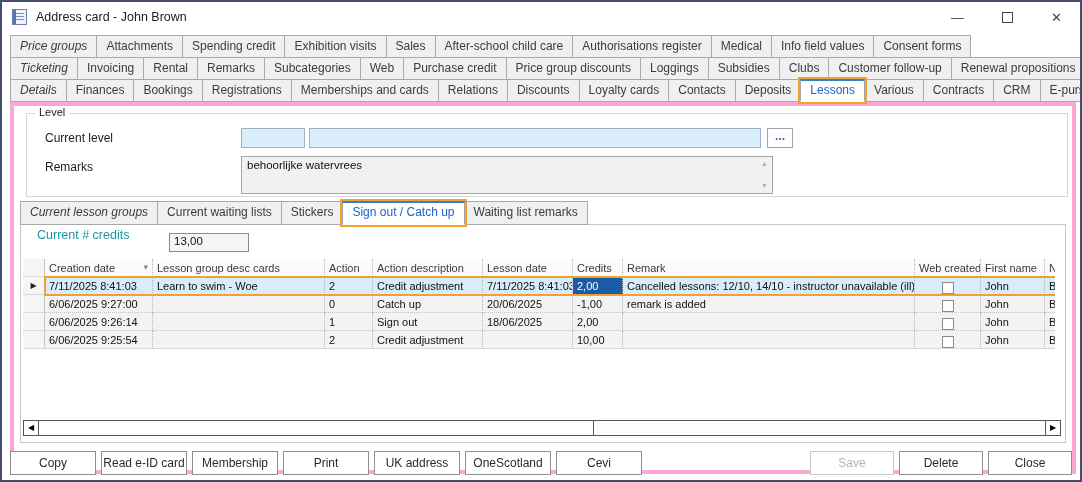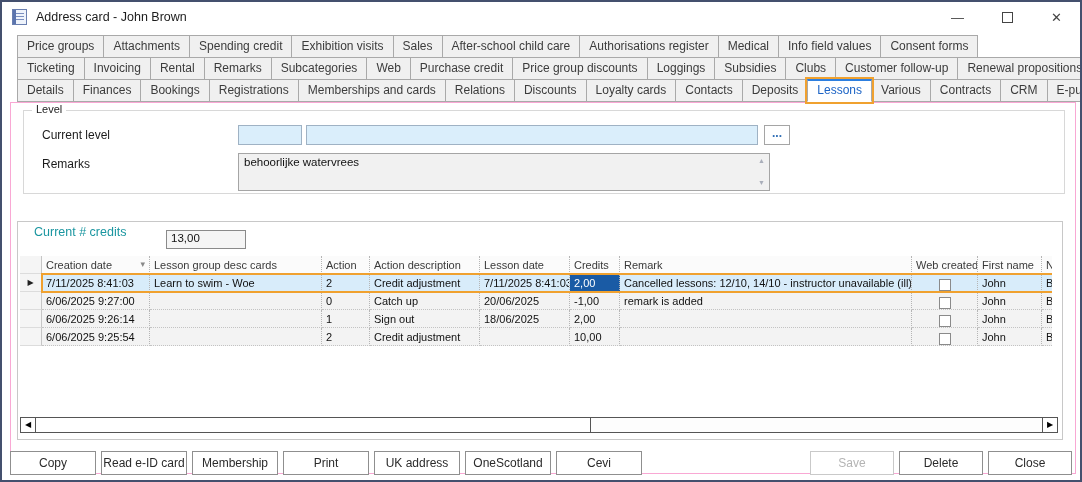--- a/index.html
+++ b/index.html
@@ -24,29 +24,29 @@
 
   
   .tabrow { position:absolute; left:8px; display:flex; height:23px; z-index:1; }
   .tabrow-1 { top:33px; }
   .tabrow-2 { top:55px; }
   .tabrow-3 { top:77px; z-index:2; }
   .tab {
     background:#f0f0f0; border:1px solid #a9a9a9; margin-left:-1px;
     padding:0 9px; line-height:21px; white-space:nowrap; color:#3c3c3c; cursor:default;
   }
-  .tab:first-child { margin-left:7px; }
+  .tab:first-child { margin-left:0;font-style:italic; }
   .tab.selected {
     background:#fff; color:#1b63c5; border-top:2px solid #2d7fe0; line-height:19px;
     border-bottom-color:#fff; position:relative; z-index:3;
   }
   .tab.hl { outline:2px solid #f0a12f; outline-offset:0px; }
 
   
-  .page { position:absolute; left:8px; top:100px; width:1066px; height:372px; border:1px solid #f9a8d4; background:#fff; }
+  .page { position:absolute; left:8px; top:100px; width:1066px; height:372px; border:4px solid #f9a8d4; background:#fff; }
 
   .level-group { position:absolute; left:12px; top:7px; width:1042px; height:84px; border:1px solid #d8d8d8; }
   .level-legend { position:absolute; top:-8px; left:8px; background:#fff; padding:0 4px; font-size:11px; color:#222; }
   .lbl { position:absolute; font-size:12px; color:#1c1c1c; }
   .field-blue { position:absolute; height:20px; background:#daeefb; border:1px solid #9fb2c4; }
   .ellipsis-btn { position:absolute; width:26px; height:20px; background:#fff; border:1px solid #a5a5a5; color:#2f6eb5; text-align:center; line-height:14px; font-weight:bold; cursor:default; }
   .remarks-box { position:absolute; left:214px; top:42px; width:532px; height:38px; background:#f1f1f1; border:1px solid #a5a5a5; font-size:11.5px; color:#111; padding:2px 16px 2px 5px; }
   .spin { position:absolute; right:2px; width:11px; font-size:7px; color:#a9aeba; text-align:center; line-height:8px; }
   .spin-up { top:3px; } .spin-dn { bottom:3px; }
 
@@ -169,20 +169,27 @@
       <div class="field-blue" style="left:282px; top:14px; width:452px;"></div>
       <div class="ellipsis-btn" style="left:740px; top:14px;">...</div>
       <span class="lbl" style="left:18px; top:46px;">Remarks</span>
       <div class="remarks-box">
         <span>behoorlijke watervrees</span>
         <span class="spin spin-up">▲</span>
         <span class="spin spin-dn">▼</span>
       </div>
     </div>
 
+    <div class="subtabs">
+      <div class="tab">Current lesson groups</div>
+      <div class="tab">Current waiting lists</div>
+      <div class="tab">Stickers</div>
+      <div class="tab selected hl">Sign out / Catch up</div>
+      <div class="tab">Waiting list remarks</div>
+    </div>
 
     <div class="subpanel">
       <span class="credits-lbl">Current # credits</span>
       <div class="credits-field">13,00</div>
 
       <div class="grid">
         <div class="grow ghead">
           <div class="ind"></div>
           <div class="rowcells">
             <div class="gcell c-create"><span>Creation date</span><span class="sort-ic">▾</span></div>

